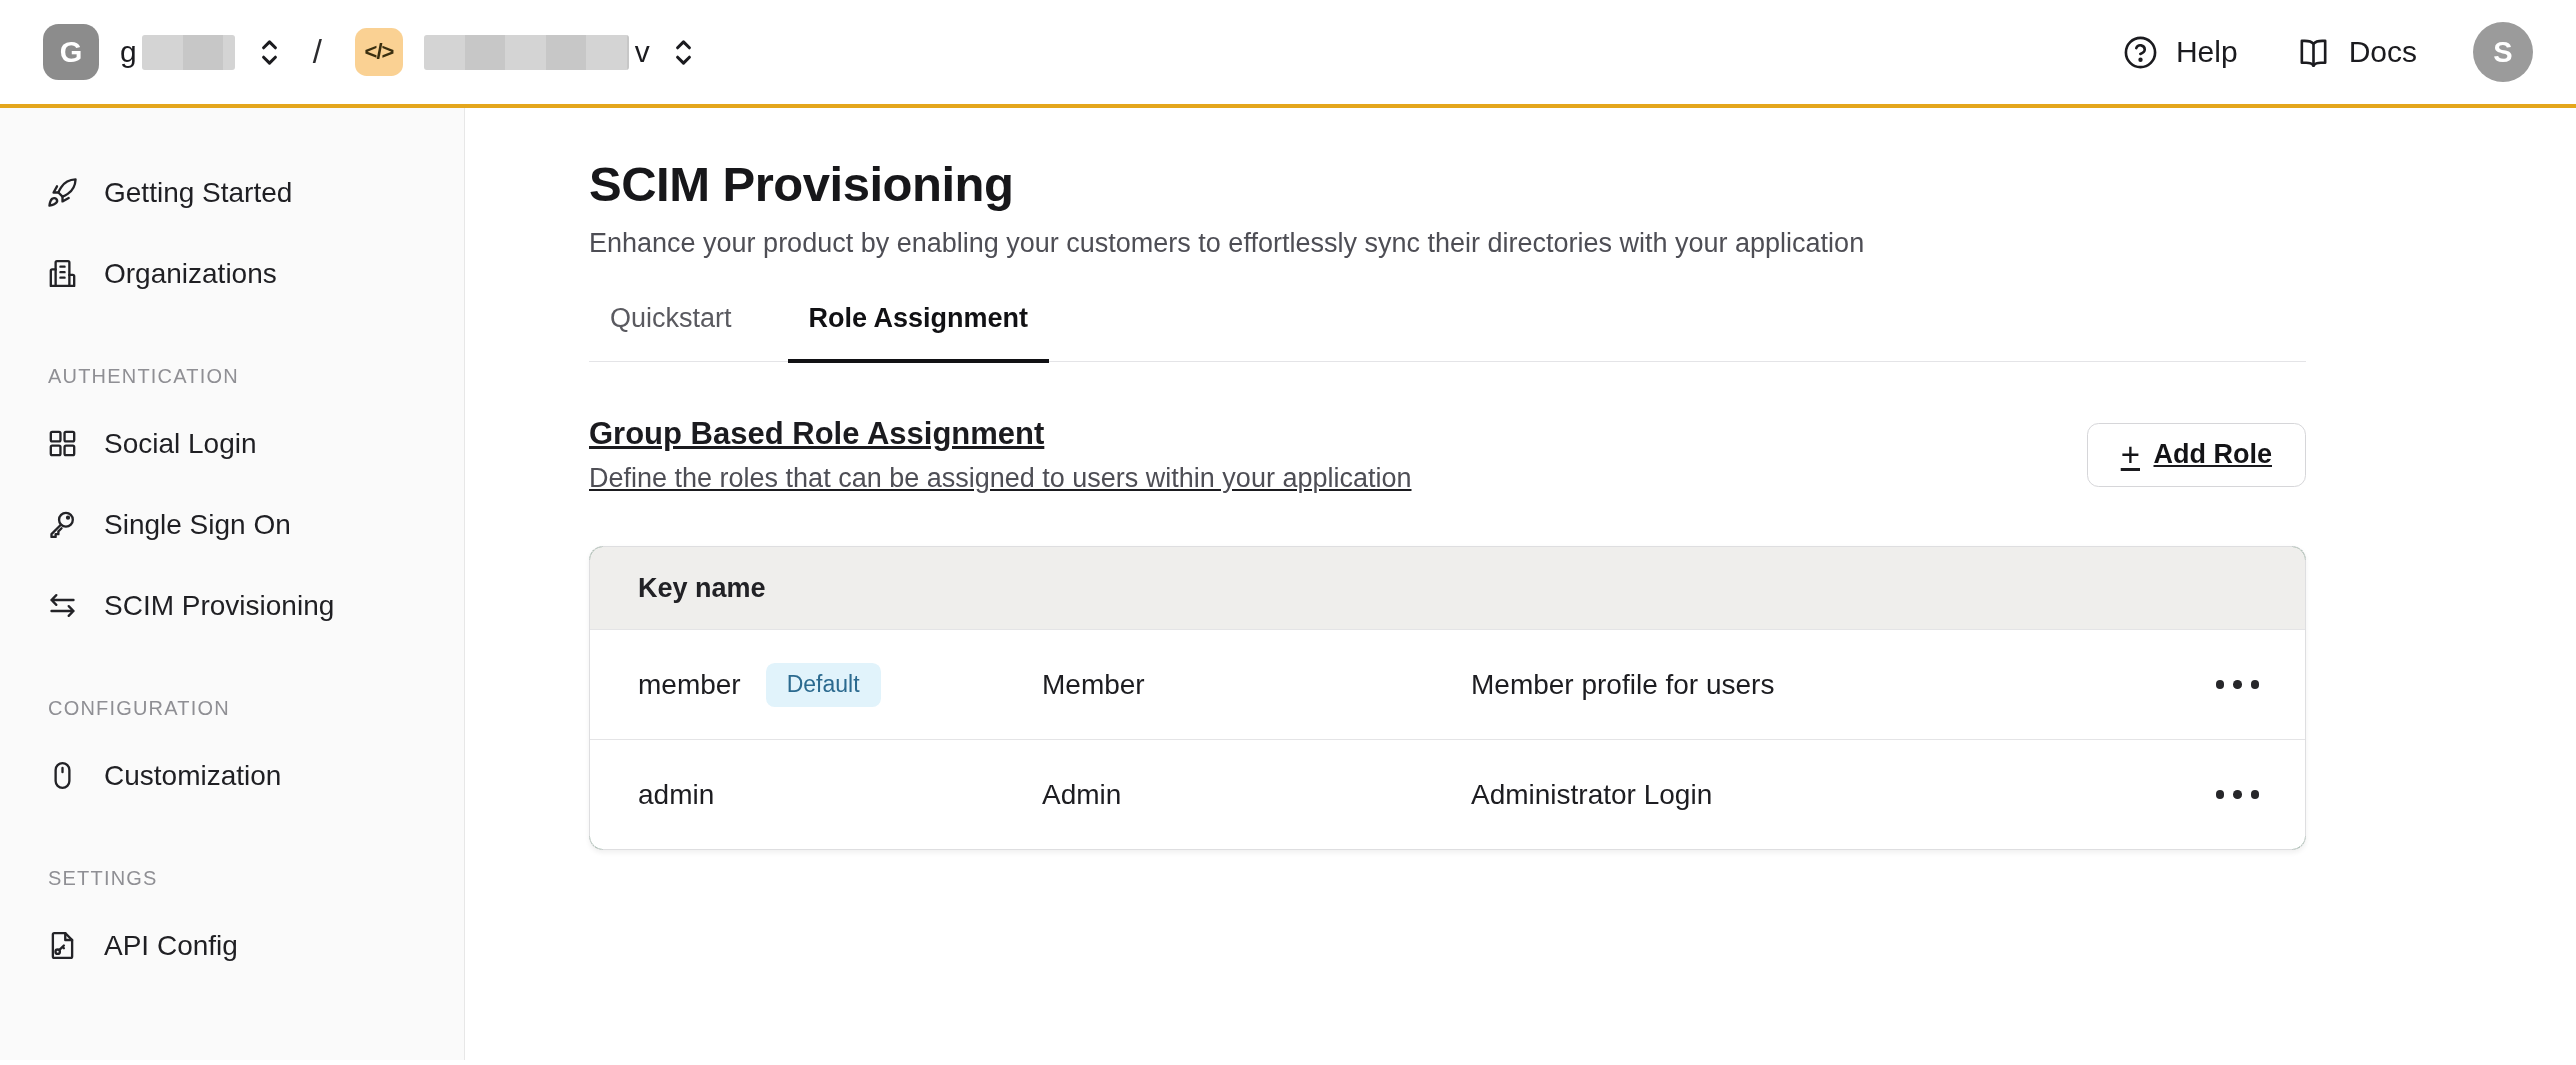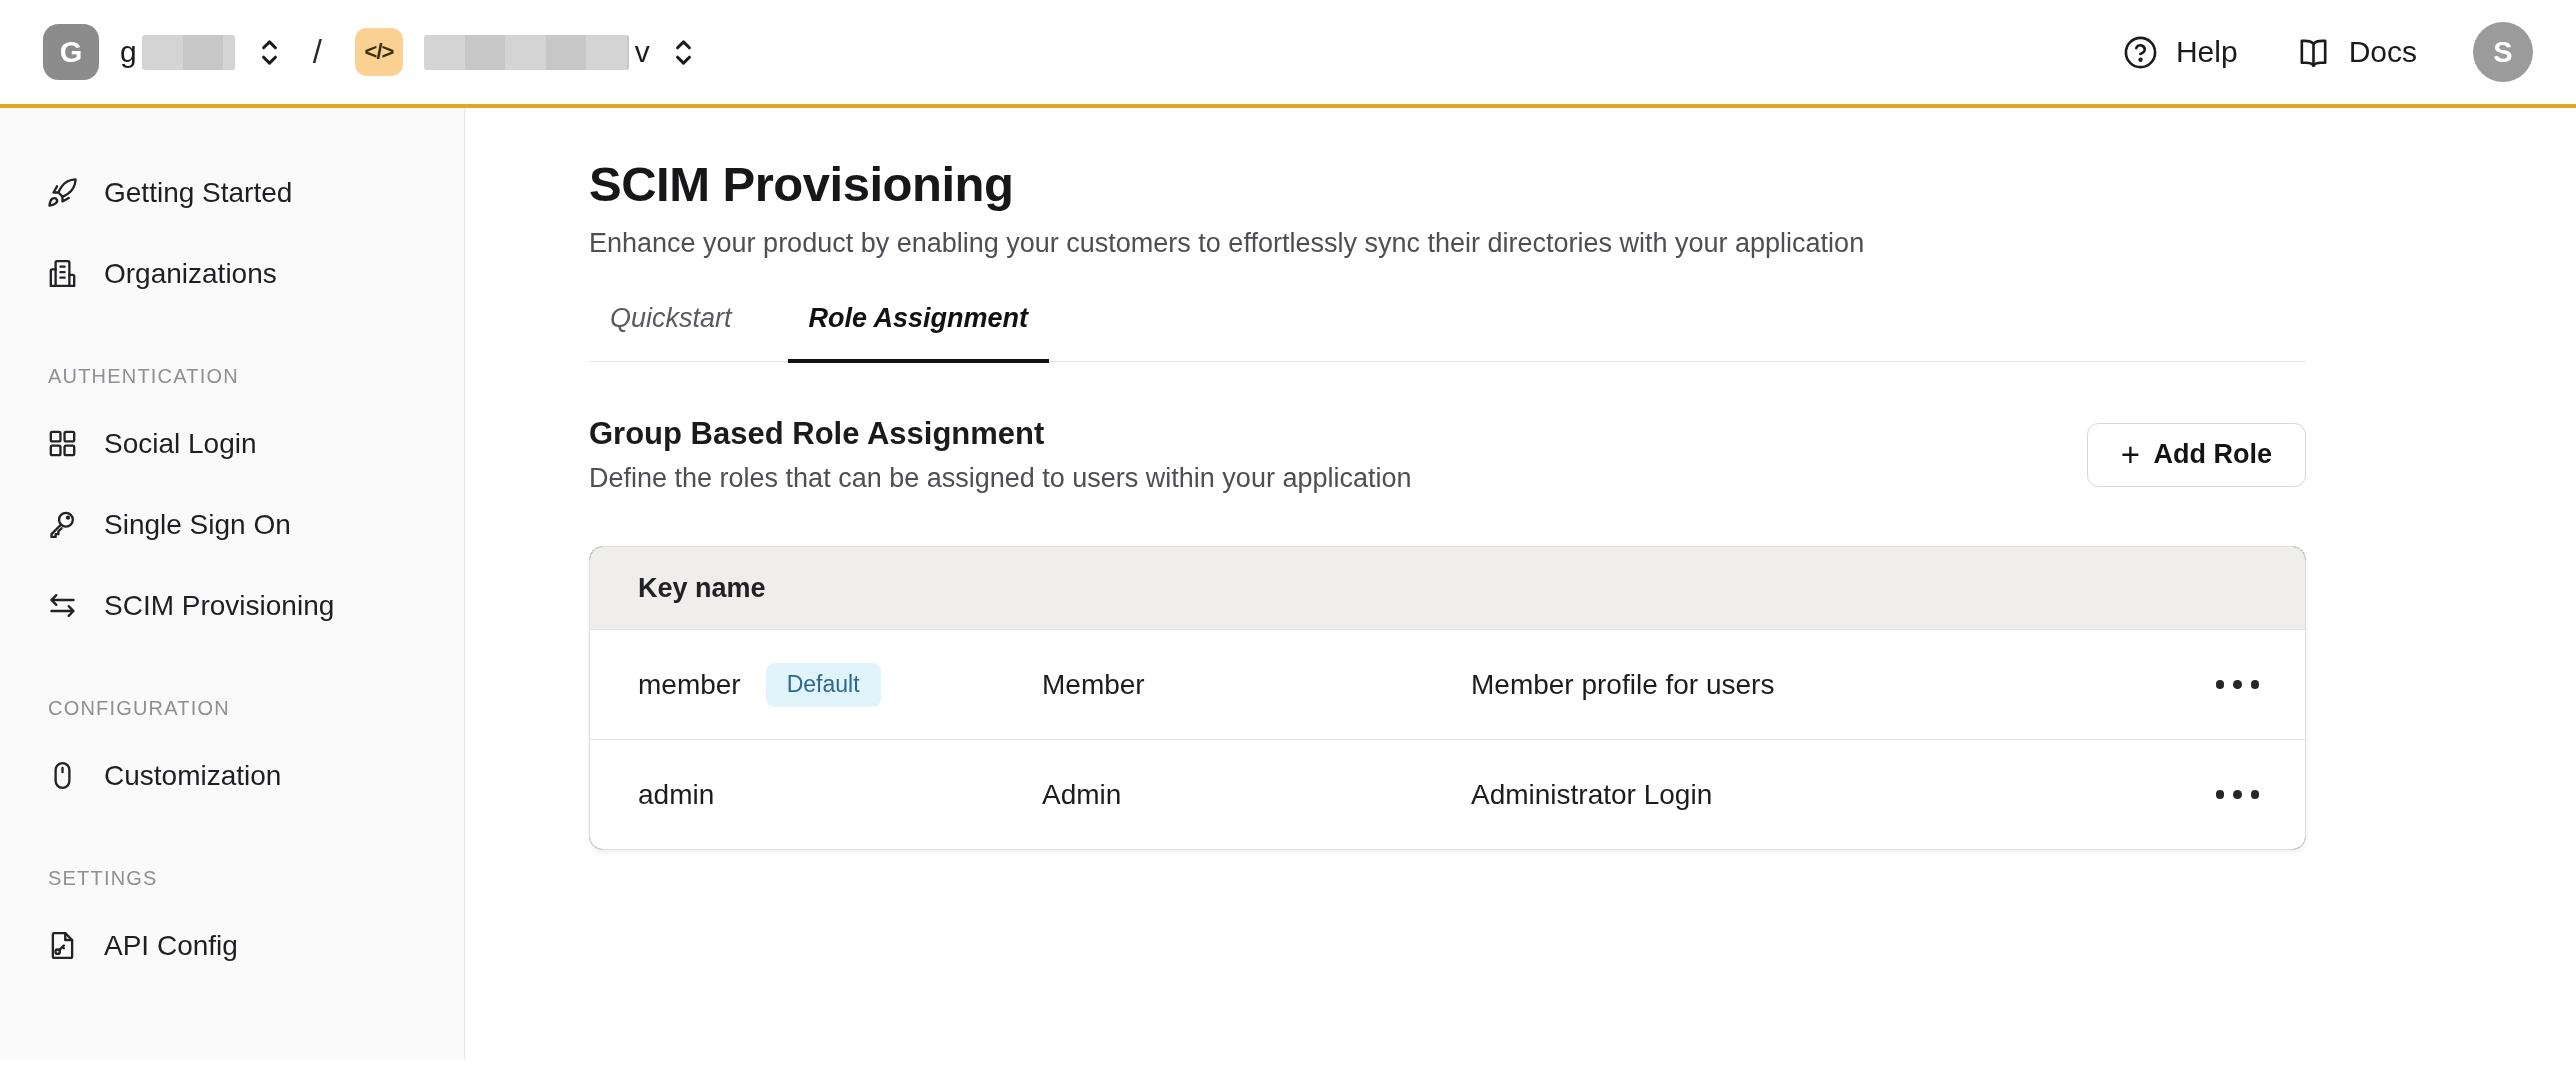--- a/index.html
+++ b/index.html
@@ -73,25 +73,25 @@
 
   
   .main { flex:1; padding:48px 0 0 124px; }
   .content { width:1717px; }
   .page-title { font-size:49px; font-weight:600; color:#17171a; letter-spacing:-0.5px; }
   .page-subtitle { margin-top:15.5px; font-size:27px; color:#4e4e55; }
 
   .tabs { margin-top:44px; display:flex; gap:35px; border-bottom:1.9px solid #E4E4E7; }
   .tab {
     padding:0 21px 25px 21px; font-size:27px; color:#5a5a60; font-weight:500;
-    cursor:pointer; margin-bottom:-1.9px; border-bottom:4.8px solid transparent;font-style:italic;
+    cursor:pointer; margin-bottom:-1.9px; border-bottom:4.8px solid transparent;
   }
   .tab.active { color:#111114; font-weight:700; border-bottom:4.8px solid #111114; }
 
-  .section-row { margin-top:54px; display:flex; align-items:center; justify-content:space-between; }
+  .section-row { margin-top:54px; display:flex; align-items:center; justify-content:space-between;text-decoration:underline; }
   .section-heading { font-size:31px; font-weight:600; color:#1b1b1f; }
   .section-desc { margin-top:11.6px; font-size:27px; color:#4e4e55; }
   .add-role-btn {
     display:flex; align-items:center; gap:13.5px;
     height:64px; padding:0 33px;
     background:#ffffff; border:1.9px solid #D6D6D9; border-radius:11.6px;
     font-size:27px; font-weight:700; color:#141417; cursor:pointer;
     font-family:"Liberation Sans", sans-serif;
   }
   .plus { font-size:33px; font-weight:400; line-height:1; }

